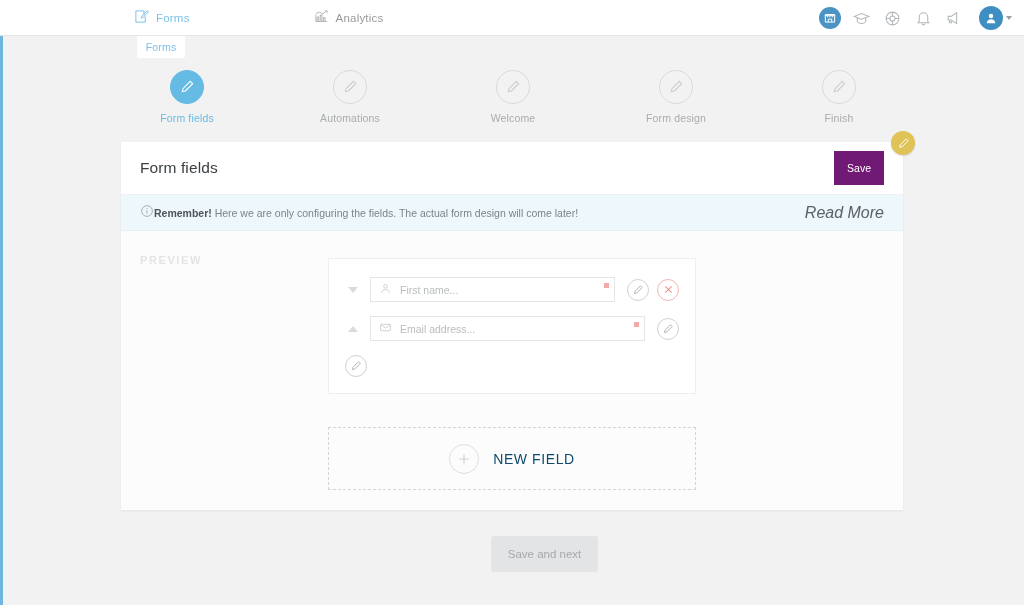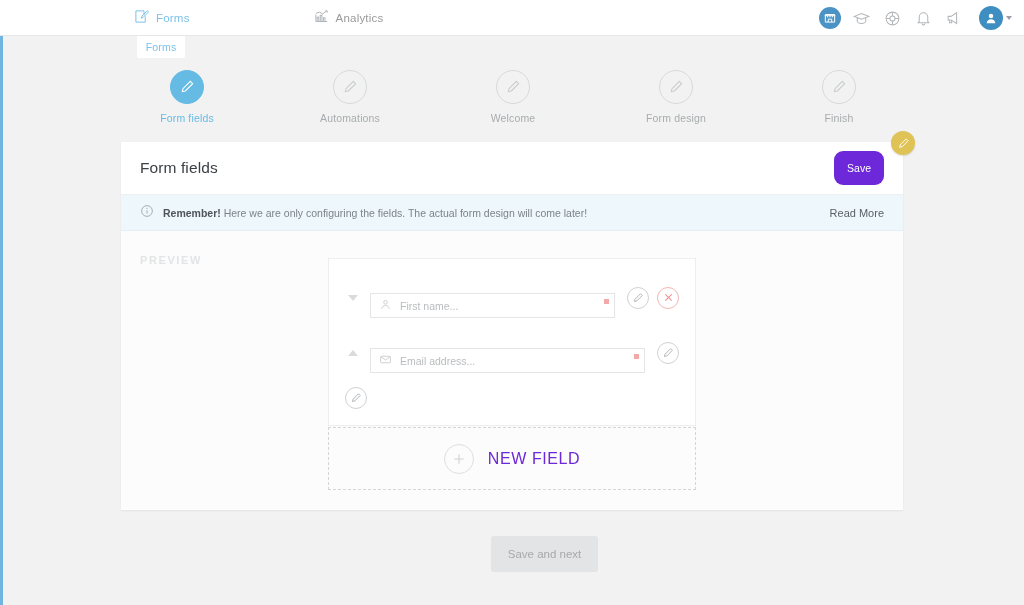--- a/index.html
+++ b/index.html
@@ -82,43 +82,43 @@
     box-shadow: 0 1px 2px rgba(0,0,0,.07);
   }
   .card-header {
     position: relative; height: 53px;
     display: flex; align-items: center; justify-content: space-between;
     padding: 0 19px;
     border-bottom: 1px solid #eef0f1;
   }
   .card-title { font-size: 15.5px; color: #3b4044; font-weight: 400; letter-spacing: .1px; }
   .btn-save {
-    background: #6d28d9; color: #ffffff; border: none; border-radius: 9px;
+    background: #701a75; color: #ffffff; border: none; border-radius: 0;
     padding: 11px 13px; font-size: 10.5px; cursor: pointer;
     font-family: "Liberation Sans", sans-serif;
   }
   .edit-badge {
     position: absolute; right: -12px; top: -11px;
     width: 24px; height: 24px; border-radius: 50%;
     background: #e0c356;
     display: flex; align-items: center; justify-content: center;
     cursor: pointer;
     box-shadow: 0 1px 2px rgba(0,0,0,.13);
   }
 
   
   .notice {
     height: 36px; background: #eef7fb;
     display: flex; align-items: center; padding: 0 19px;
     border-bottom: 1px solid #e4eef3;
   }
-  .notice-left { display: flex; align-items: center; gap: 9px; flex: 1; }
+  .notice-left { display: flex; align-items: center; flex: 1; }
   .notice-text { font-size: 10.5px; color: #7d8488; }
   .notice-text b { color: #4f5458; font-weight: 700; }
-  .notice-link { font-size: 11px; color: #5b6165; cursor: pointer; text-decoration: none; }
+  .notice-link { font-size: 16px; color: #5b6165; cursor: pointer; text-decoration: none; font-style: italic; }
 
   
   .preview-area { position: relative; height: 278px; background: #fcfcfc; }
   .preview-label {
     position: absolute; left: 19px; top: 23px;
     font-size: 11px; color: #e2e4e5; letter-spacing: 1.6px; font-weight: 700;
   }
 
   .form-box {
     position: absolute; left: 207px; top: 27px; width: 368px;
@@ -128,21 +128,21 @@
   .field-row { display: flex; align-items: center; padding: 0 16px; margin-bottom: 14px; }
   .field-row:last-child { margin-bottom: 0; }
   .reorder {
     width: 16px; display: flex; align-items: center; justify-content: center;
     cursor: pointer; flex: 0 0 16px;
   }
   .tri-down { width: 0; height: 0; border-left: 5px solid transparent; border-right: 5px solid transparent; border-top: 6px solid #d9dcdd; }
   .tri-up { width: 0; height: 0; border-left: 5px solid transparent; border-right: 5px solid transparent; border-bottom: 6px solid #d9dcdd; }
 
   .input-wrap {
-    position: relative; flex: 1; height: 25px; margin: 16px 12px 0 9px;
+    position: relative; flex: 1; height: 25px; margin: 0 12px 0 9px;
     border: 1px solid #e3e5e6; background: #ffffff;
     display: flex; align-items: center; padding: 0 8px; gap: 8px;
   }
   .input-wrap .ph { font-size: 10.5px; color: #b9bcbe; }
   .req-mark {
     position: absolute; right: 5px; top: 5px;
     width: 5px; height: 5px; background: #f4a9a9;
   }
 
   .circle-btn {
@@ -165,21 +165,21 @@
   .new-field {
     position: absolute; left: 207px; top: 196px; width: 368px; height: 63px;
     border: 1px dashed #d3d6d8; background: #fcfcfc;
     display: flex; align-items: center; justify-content: center; gap: 14px;
     cursor: pointer;
   }
   .plus-circle {
     width: 30px; height: 30px; border-radius: 50%; border: 1px solid #dcdfe1;
     display: flex; align-items: center; justify-content: center;
   }
-  .new-field-label { font-size: 16px; color: #6d28d9; letter-spacing: .6px; }
+  .new-field-label { font-size: 14px; color: #0c4a6e; letter-spacing: .6px; }
 
   
   .btn-save-next {
     position: absolute; left: 459px; top: 536px; width: 107px; height: 36px;
     background: #e2e4e5; border: none; border-radius: 3px;
     color: #a6aaad; font-size: 11.5px; cursor: pointer;
     font-family: "Liberation Sans", sans-serif;
     margin-left: 32px;
   }
 </style>

